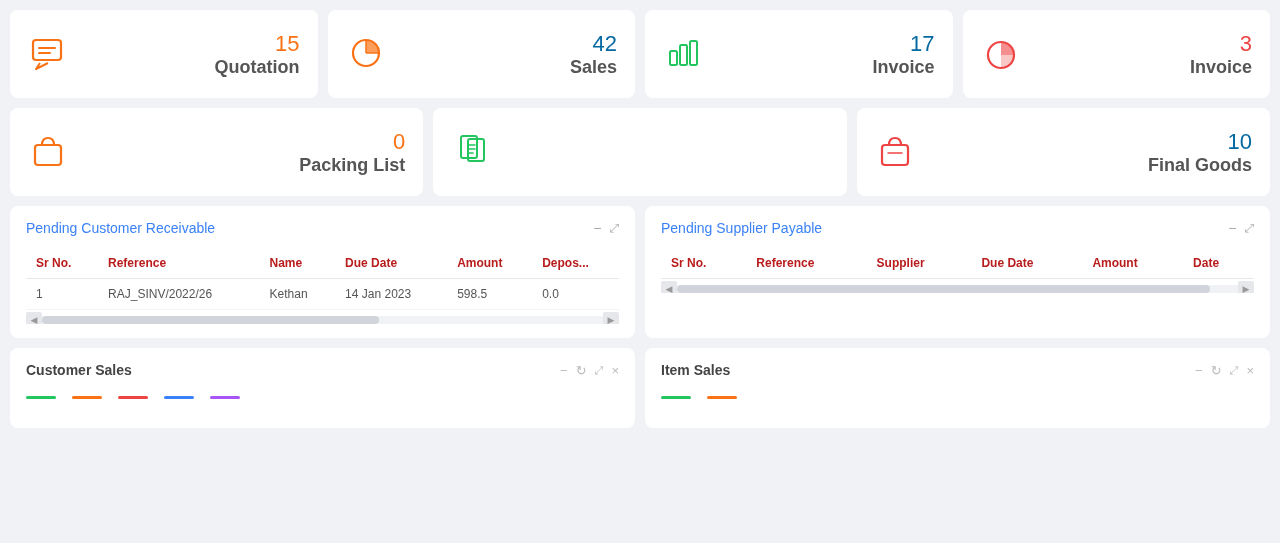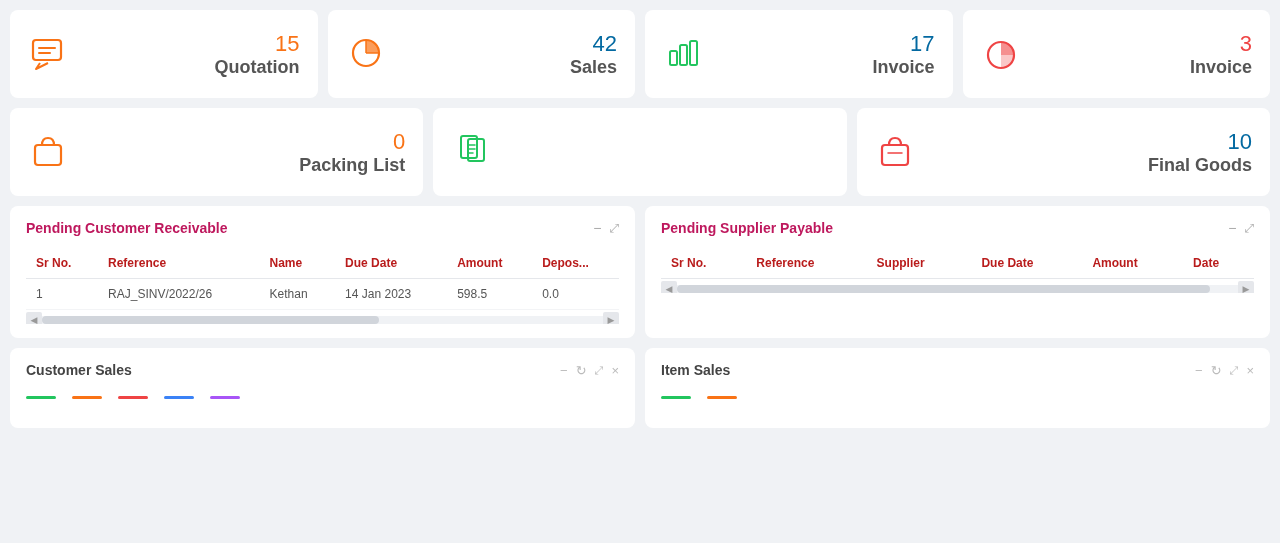--- a/index.html
+++ b/index.html
@@ -36,21 +36,21 @@
       border-radius: 8px;
       flex: 1;
       padding: 14px 16px;
     }
     .panel-header {
       display: flex;
       align-items: center;
       justify-content: space-between;
       margin-bottom: 12px;
     }
-    .panel-title { font-size: 14px; font-weight: 700; color: #be185d; }
+    .panel-title { font-size: 14px; font-weight: 400; color: #3b82f6; }
     .panel-controls { display: flex; gap: 8px; align-items: center; }
     .panel-controls span { color: #aaa; font-size: 14px; cursor: pointer; }
 
     
     .table-wrap { overflow: hidden; }
     table { width: 100%; border-collapse: collapse; font-size: 12px; }
     thead tr { border-bottom: 1px solid #e5e7eb; }
     thead th { padding: 8px 10px; color: #b91c1c; font-weight: 600; text-align: left; white-space: nowrap; }
     tbody tr { border-bottom: 1px solid #f3f4f6; }
     tbody td { padding: 8px 10px; color: #555; white-space: nowrap; }

